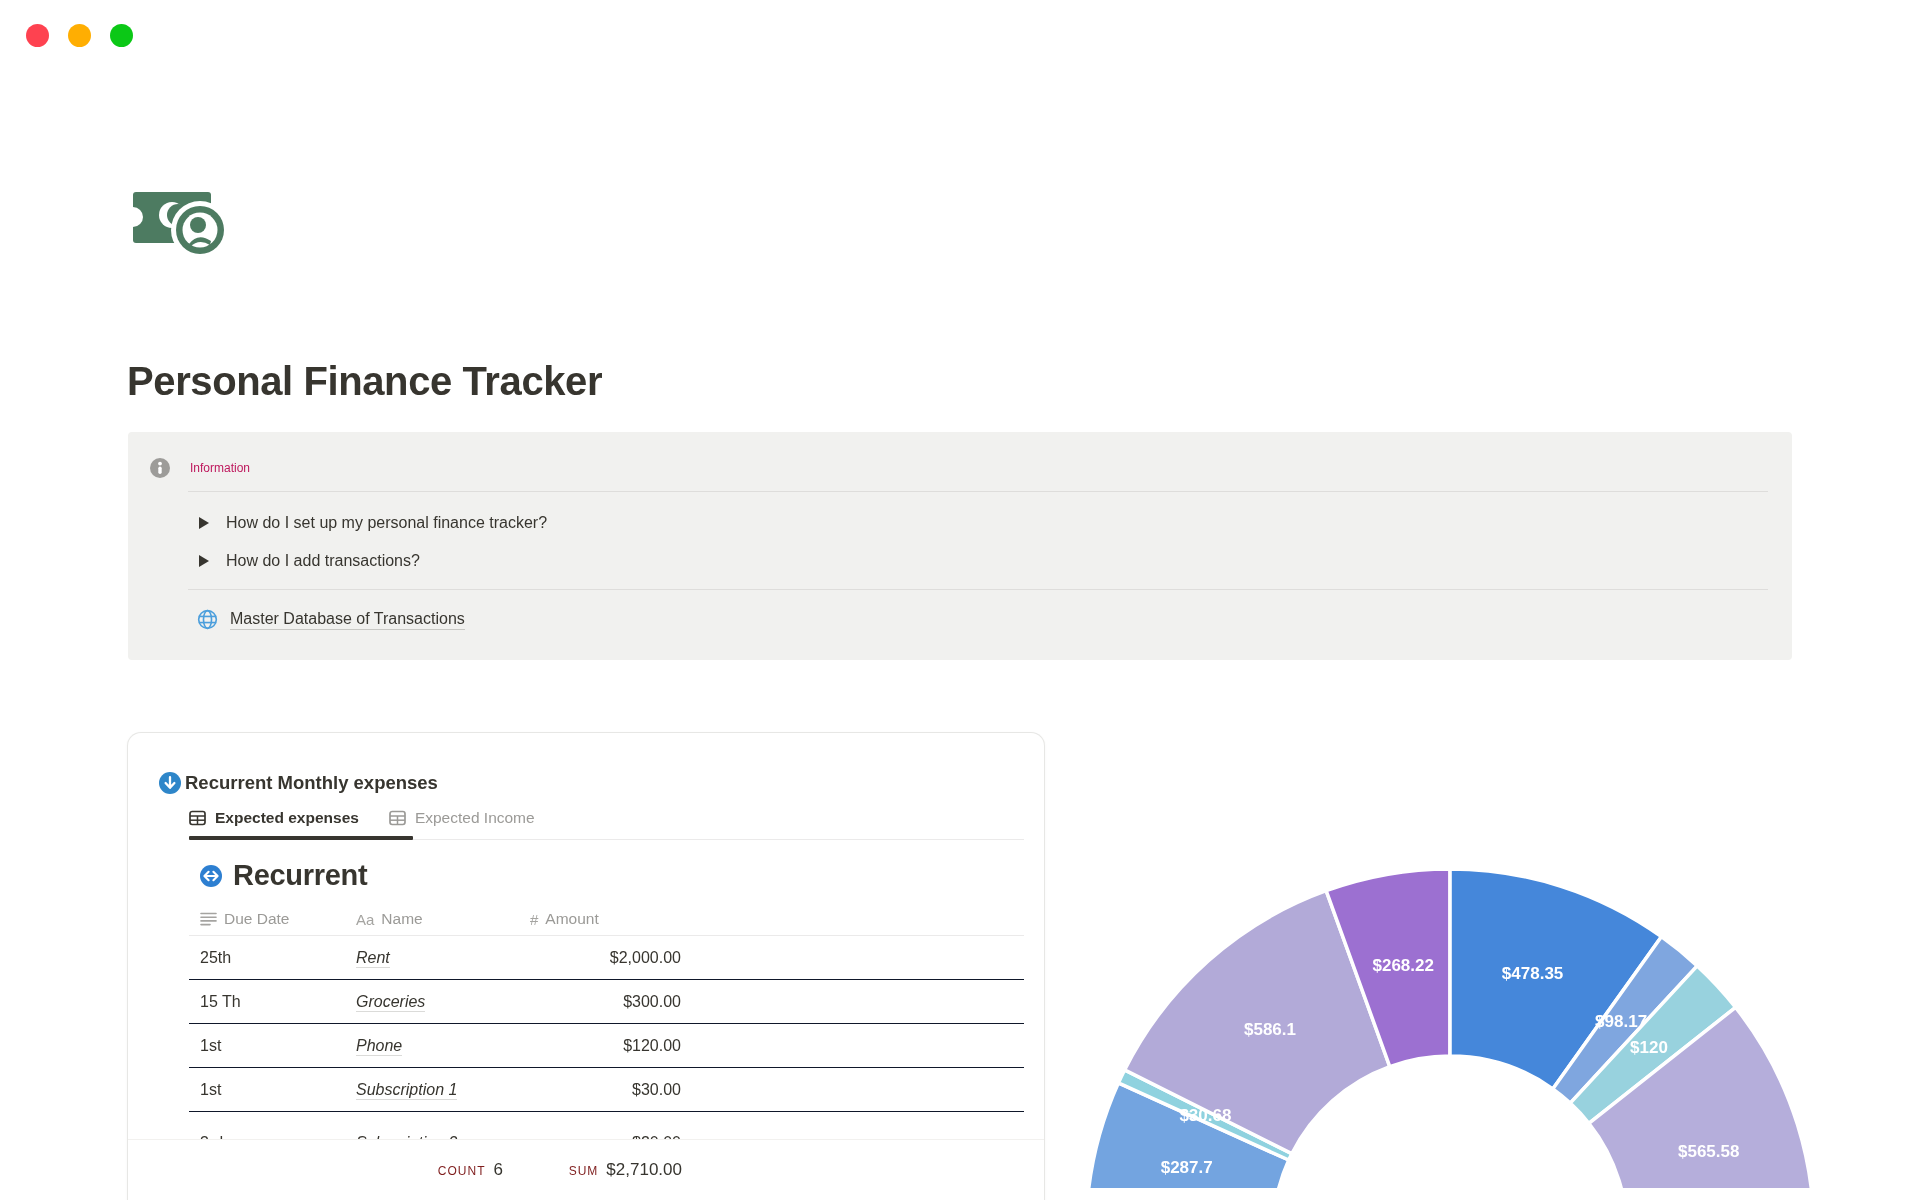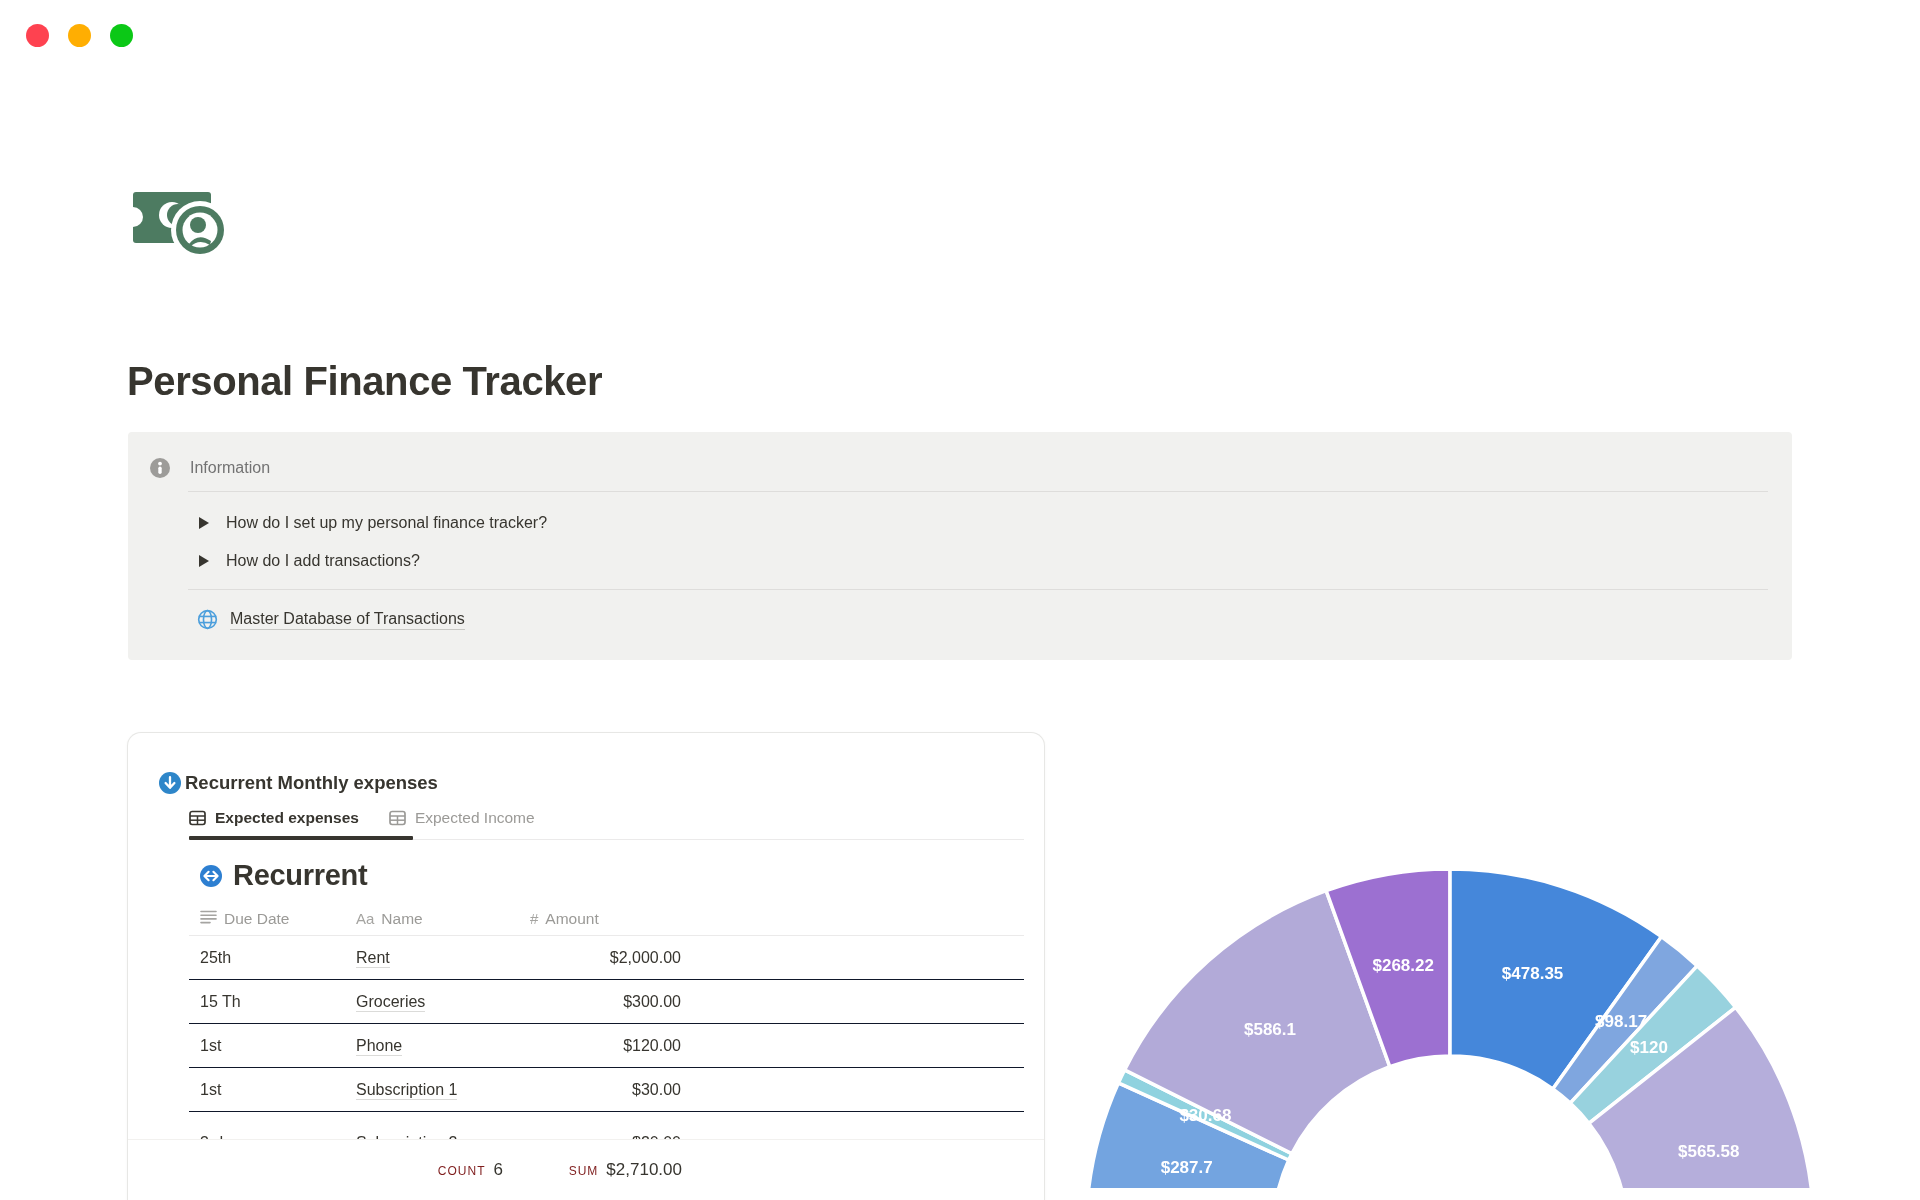--- a/index.html
+++ b/index.html
@@ -15,21 +15,21 @@
   .lights{left:26px;top:24px;display:flex;gap:19px;}
   .light{width:23px;height:23px;border-radius:50%;}
 
   
   .page-icon{left:131px;top:182px;width:106px;height:80px;cursor:pointer;}
   .page-title{left:127px;top:332px;font-size:40px;font-weight:700;letter-spacing:-0.4px;color:#37352F;}
 
   
   .callout{left:128px;top:432px;width:1664px;height:228px;background:#F1F1EF;border-radius:4px;}
   .callout-head{left:22px;top:26px;display:flex;align-items:center;gap:20px;}
-  .callout-head .label{font-size:16px;color:#737373;}
+  .callout-head .label{font-size:12px;color:#be185d;}
   .divider{height:1px;background:rgba(55,53,47,0.10);}
   .co-div1{left:60px;right:24px;top:59px;}
   .co-div2{left:60px;right:24px;top:157px;}
   .toggle-row{left:71px;display:flex;align-items:center;gap:17px;height:26px;cursor:pointer;}
   .tgl1{top:78px;} .tgl2{top:116px;}
   .tri{width:0;height:0;border-left:10px solid #37352F;border-top:6px solid transparent;border-bottom:6px solid transparent;}
   .toggle-row .label{font-size:16px;color:#37352F;}
   .link-row{left:68px;top:176px;display:flex;align-items:center;gap:11px;cursor:pointer;}
   .link-row .label{font-size:16px;font-weight:500;color:#37352F;border-bottom:1.5px solid rgba(55,53,47,0.22);padding-bottom:1px;}
 
@@ -46,30 +46,30 @@
   .tab.inactive{color:#9B9A97;}
   .tab.inactive .label{font-weight:500;}
   .tab-underline{left:61px;top:103px;width:224px;height:4px;background:#37352F;border-radius:1px;}
   .tab-divider{left:61px;right:20px;top:106px;}
 
   .section-head{left:72px;top:126px;display:flex;align-items:center;gap:11px;}
   .section-head .label{font-size:29px;font-weight:700;color:#37352F;letter-spacing:-0.3px;}
 
   
   .thead{left:72px;top:177px;display:flex;color:#9B9A97;font-size:15.5px;}
-  .thead .col{display:flex;gap:7px;}
+  .thead .col{display:flex;align-items:center;gap:7px;}
   .col-due{width:156px;} .col-name{width:174px;} .col-amt{width:151px;}
   .icon-txt{font-size:15px;color:#A5A4A1;}
   .thead-div{left:61px;right:20px;top:202px;}
   .tbody{left:61px;right:20px;top:203px;}
   .trow{display:flex;align-items:center;height:43px;padding-left:11px;
         border-bottom:1px solid #0f172a;font-size:16px;cursor:pointer;}
   .trow:last-child{border-bottom:none;padding-top:9px;}
   .cell-due{width:156px;color:#37352F;}
-  .cell-name{width:174px;}
+  .cell-name{width:174px;font-style:italic;}
   .cell-name span{font-weight:500;color:#37352F;border-bottom:1px solid rgba(55,53,47,0.18);padding-bottom:1.5px;}
   .cell-amt{width:151px;text-align:right;color:#37352F;}
   .tfoot{left:0;right:0;top:406px;height:62px;background:#fff;border-top:1px solid #F2F1EF;}
   .agg{position:absolute;top:20px;display:flex;align-items:baseline;gap:8px;cursor:pointer;}
   .agg .agg-label{font-size:12px;color:#7f1d1d;letter-spacing:1px;}
   .agg .agg-value{font-size:17px;color:#37352F;}
   .agg-count{right:541px;}
   .agg-sum{right:362px;}
   .agg-sum .agg-value{font-weight:500;}
 

